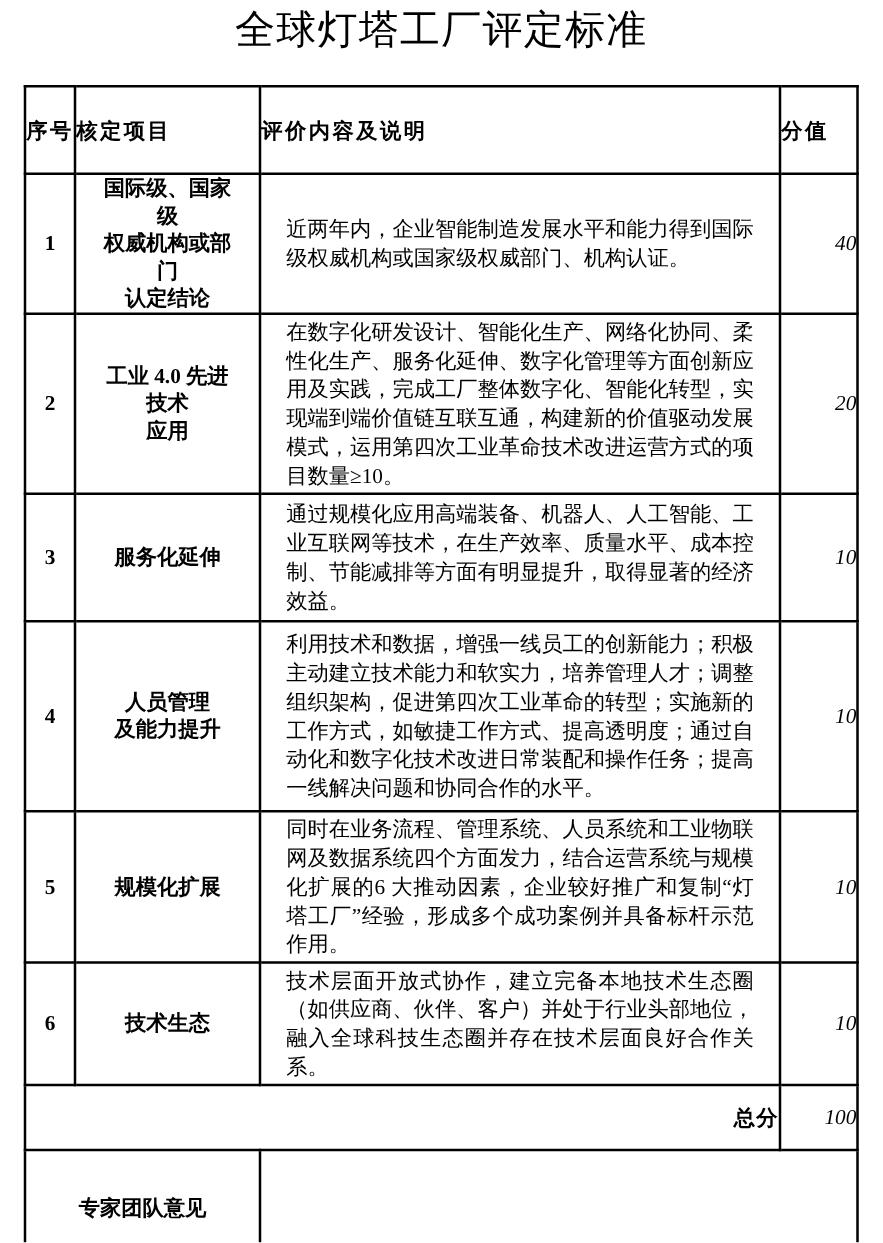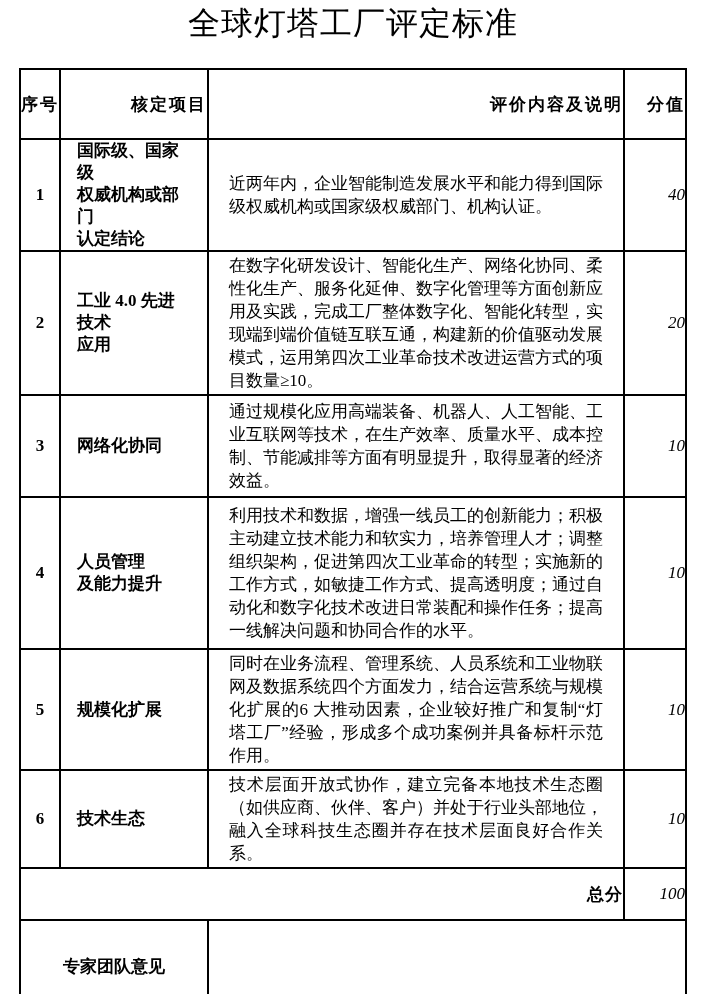--- a/index.html
+++ b/index.html
@@ -30,30 +30,30 @@
     margin: 28px auto 0 auto;
   }
   table.assessment th,
   table.assessment td {
     border: 2px solid #000000;
     vertical-align: middle;
     font-size: 17px;
   }
   th.h-cell {
     font-weight: bold;
-    text-align: right;
+    text-align: left;
     letter-spacing: 2px;
   }
   td.no-cell {
     font-weight: bold;
     text-align: center;
   }
   td.item-cell {
     font-weight: bold;
-    text-align: left;
+    text-align: center;
     white-space: pre-line;
     line-height: 22px;
     padding: 0 16px;
   }
   td.content-cell {
     text-align: justify;
     line-height: 23px;
     padding: 2px 20px;
     border-radius: 20px;
   }
@@ -111,21 +111,21 @@
     <tr style="height:138px">
       <td class="no-cell">2</td>
       <td class="item-cell">工业 4.0 先进技术
 应用</td>
       <td class="content-cell">在数字化研发设计、智能化生产、网络化协同、柔性化生产、服务化延伸、数字化管理等方面创新应用及实践，完成工厂整体数字化、智能化转型，实现端到端价值链互联互通，构建新的价值驱动发展模式，运用第四次工业革命技术改进运营方式的项目数量≥10。</td>
       <td class="score-cell">20</td>
     </tr>
 
     <tr style="height:102px">
       <td class="no-cell">3</td>
-      <td class="item-cell">网络化协同</td>
+      <td class="item-cell">服务化延伸</td>
       <td class="content-cell">通过规模化应用高端装备、机器人、人工智能、工业互联网等技术，在生产效率、质量水平、成本控制、节能减排等方面有明显提升，取得显著的经济效益。</td>
       <td class="score-cell">10</td>
     </tr>
 
     <tr style="height:152px">
       <td class="no-cell">4</td>
       <td class="item-cell">人员管理
 及能力提升</td>
       <td class="content-cell">利用技术和数据，增强一线员工的创新能力；积极主动建立技术能力和软实力，培养管理人才；调整组织架构，促进第四次工业革命的转型；实施新的工作方式，如敏捷工作方式、提高透明度；通过自动化和数字化技术改进日常装配和操作任务；提高一线解决问题和协同合作的水平。</td>
       <td class="score-cell">10</td>

